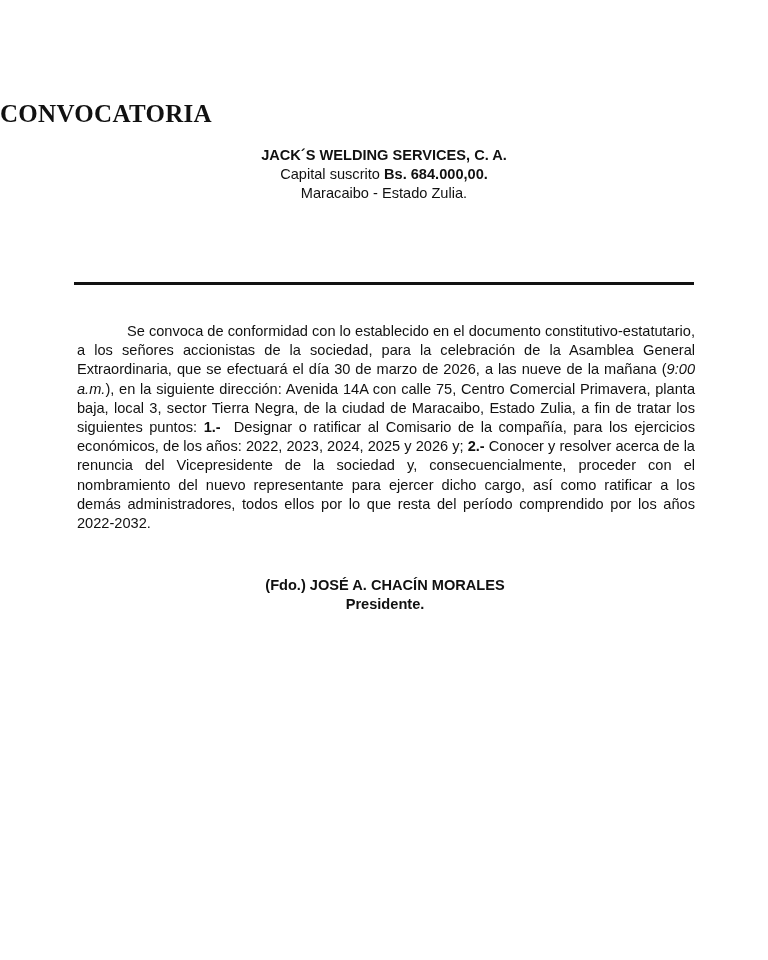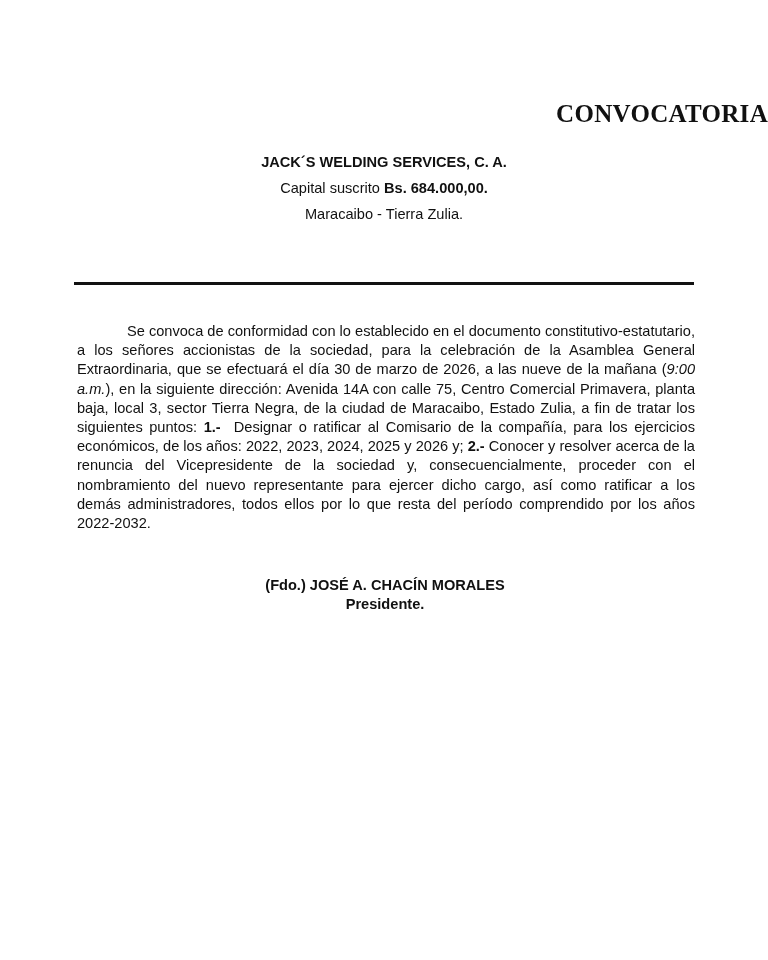--- a/index.html
+++ b/index.html
@@ -12,38 +12,38 @@
       height: 960px;
       position: relative;
       overflow: hidden;
       color: #111111;
     }
     .title {
       position: absolute;
       top: 96px;
       left: 0;
       width: 768px;
-      text-align: right;
+      text-align: left;
       font-family: "Liberation Serif", "DejaVu Serif", serif;
       font-weight: bold;
       font-size: 25px;
       letter-spacing: 0.3px;
       line-height: 36px;
     }
     .header-block {
       position: absolute;
       top: 146px;
       left: 0;
       width: 768px;
       text-align: center;
       font-family: "Liberation Sans", "DejaVu Sans", sans-serif;
       font-size: 14.6px;
       line-height: 19.2px;
     }
-    .header-block .line { display: block; margin-top: 7px; }
+    .header-block .line { display: block; }
     .b { font-weight: bold; }
     .rule {
       position: absolute;
       top: 282px;
       left: 74px;
       width: 620px;
       height: 3px;
       background: #111111;
     }
     .body-text {
@@ -73,21 +73,21 @@
     i { font-style: italic; }
   </style>
 </head>
 <body>
 
 <div class="title">CONVOCATORIA</div>
 
 <div class="header-block">
   <span class="line b">JACK´S WELDING SERVICES, C. A.</span>
   <span class="line"><span>Capital suscrito </span><span class="b">Bs. 684.000,00.</span></span>
-  <span class="line">Maracaibo - Tierra Zulia.</span>
+  <span class="line">Maracaibo - Estado Zulia.</span>
 </div>
 
 <div class="rule"></div>
 
 <p class="body-text"><span>Se convoca de conformidad con lo establecido en el documento constitutivo-estatutario, a los señores accionistas de la sociedad, para la celebración de la Asamblea General Extraordinaria, que se efectuará el día 30 de marzo de 2026, a las nueve de la mañana (</span><i>9:00 a.m.</i><span>), en la siguiente dirección: Avenida 14A con calle 75, Centro Comercial Primavera, planta baja, local 3, sector Tierra Negra, de la ciudad de Maracaibo, Estado Zulia, a fin de tratar los siguientes puntos: </span><b>1.-</b><span style="white-space: pre-wrap;">  Designar o ratificar al Comisario de la compañía, para los ejercicios económicos, de los años: 2022, 2023, 2024, 2025 y 2026 y; </span><b>2.-</b><span> Conocer y resolver acerca de la renuncia del Vicepresidente de la sociedad y, consecuencialmente, proceder con el nombramiento del nuevo representante para ejercer dicho cargo, así como ratificar a los demás administradores, todos ellos por lo que resta del período comprendido por los años 2022-2032.</span></p>
 
 <div class="signature">
   <span class="line">(Fdo.) JOSÉ A. CHACÍN MORALES</span>
   <span class="line">Presidente.</span>
 </div>

